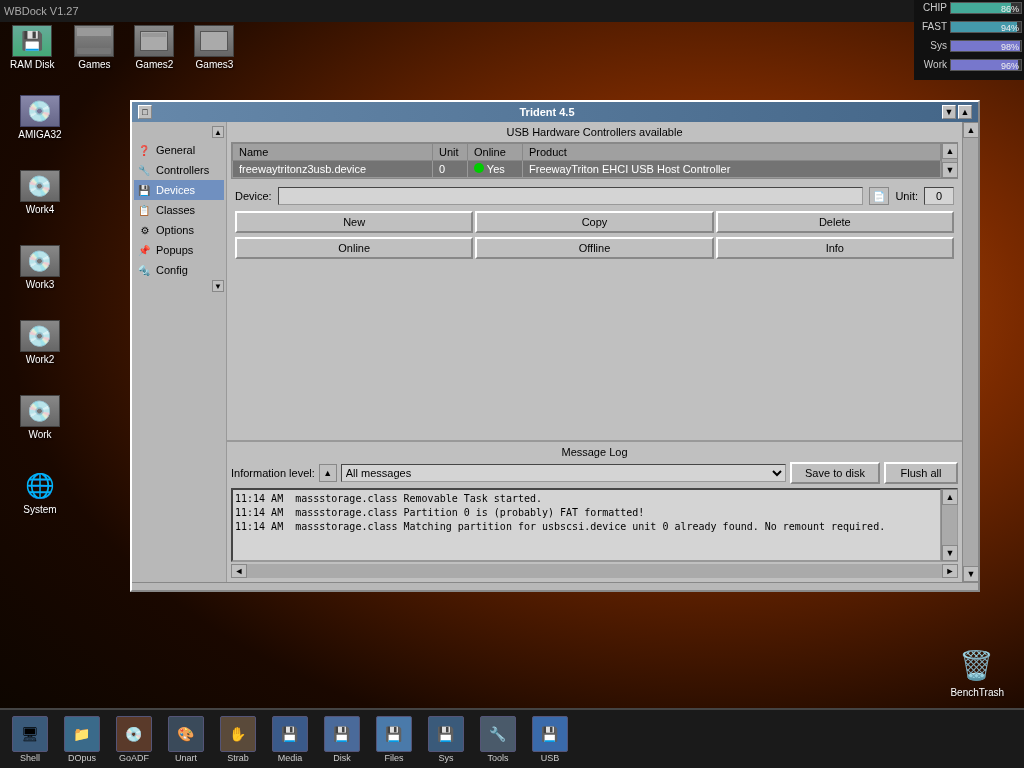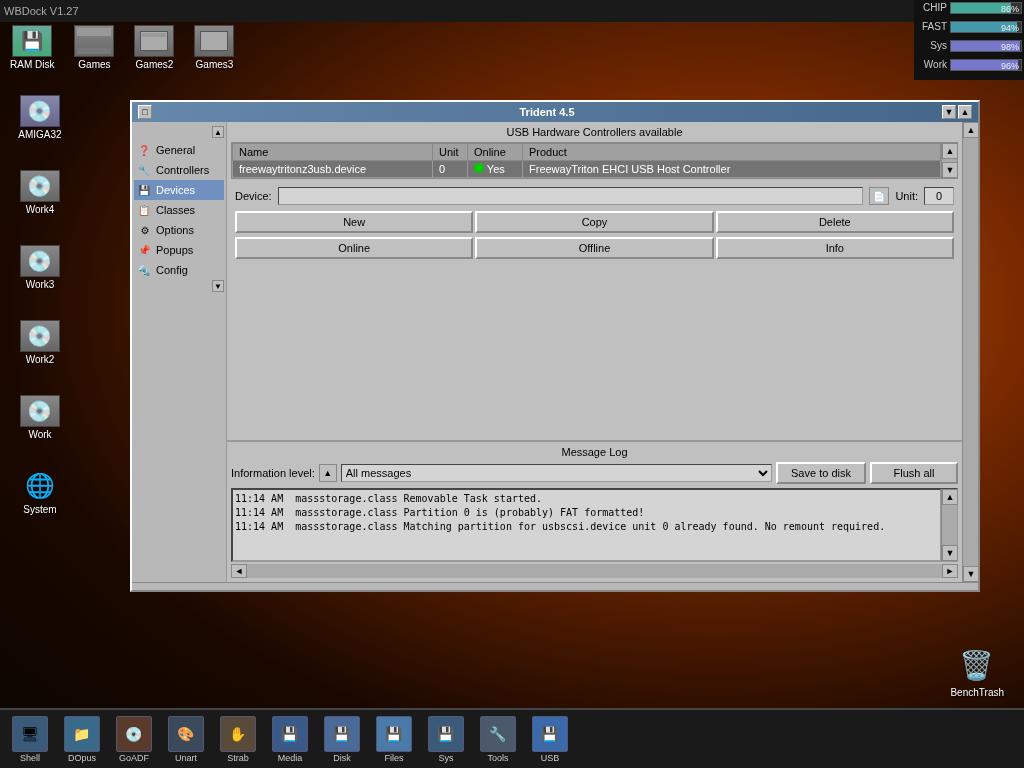--- a/index.html
+++ b/index.html
@@ -614,21 +614,21 @@
 
       <div class="msg-log-section">
         <div class="msg-log-title">Message Log</div>
         <div class="msg-log-controls">
           <span>Information level:</span>
           <button style="width:18px;height:18px;background:#c0c0c0;border:1px solid #888;font-size:9px;cursor:pointer;">▲</button>
           <select class="msg-log-dropdown">
             <option>All messages</option>
           </select>
           <button class="amiga-btn" style="flex:none;width:90px;">Save to disk</button>
-          <button class="amiga-btn" style="flex:none;width:88px;">Flush all</button>
+          <button class="amiga-btn" style="flex:none;width:74px;">Flush all</button>
         </div>
         <div style="display:flex;border:1px inset #999;">
           <div class="msg-log-area">
             <div class="msg-row">
               <span class="msg-time">11:14 AM</span>
               <span class="msg-source"></span>
               <span class="msg-source">massstorage.class</span>
               <span class="msg-text">Removable Task started.</span>
             </div>
             <div class="msg-row">

